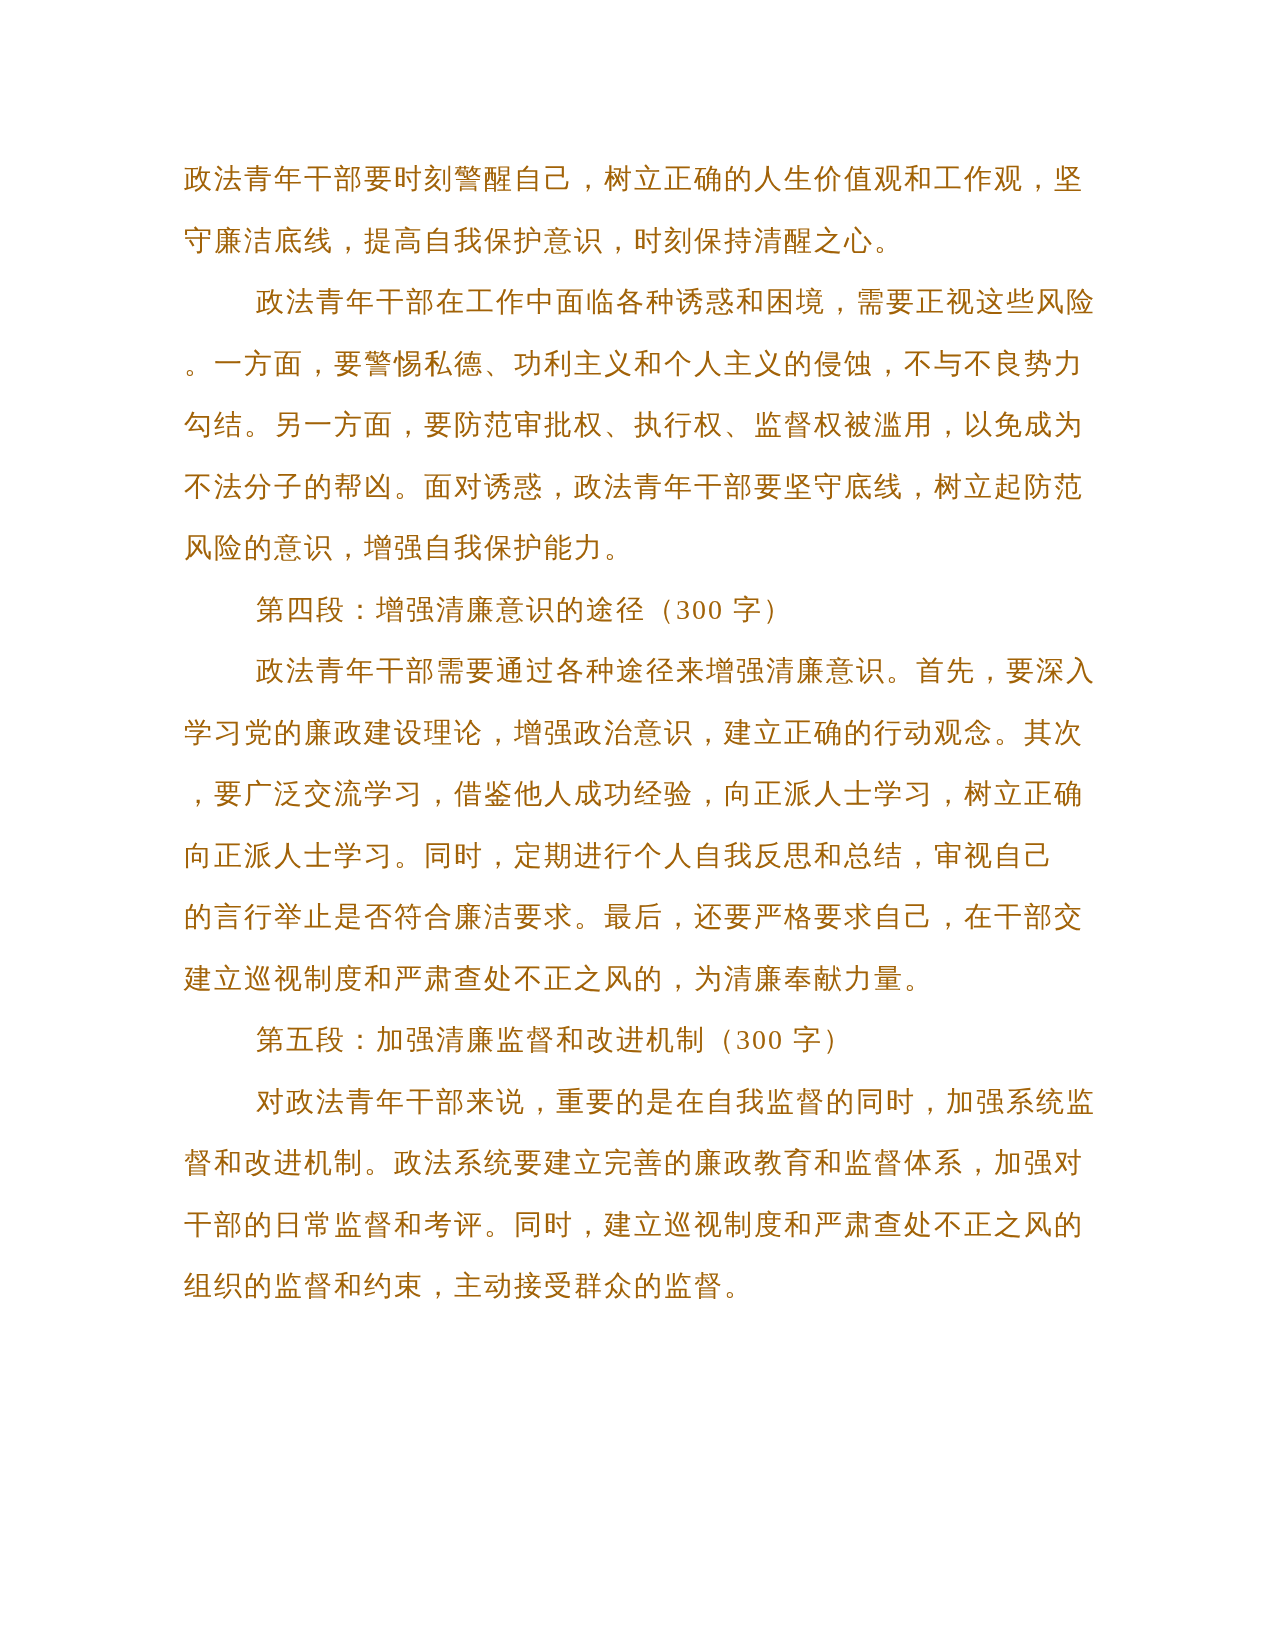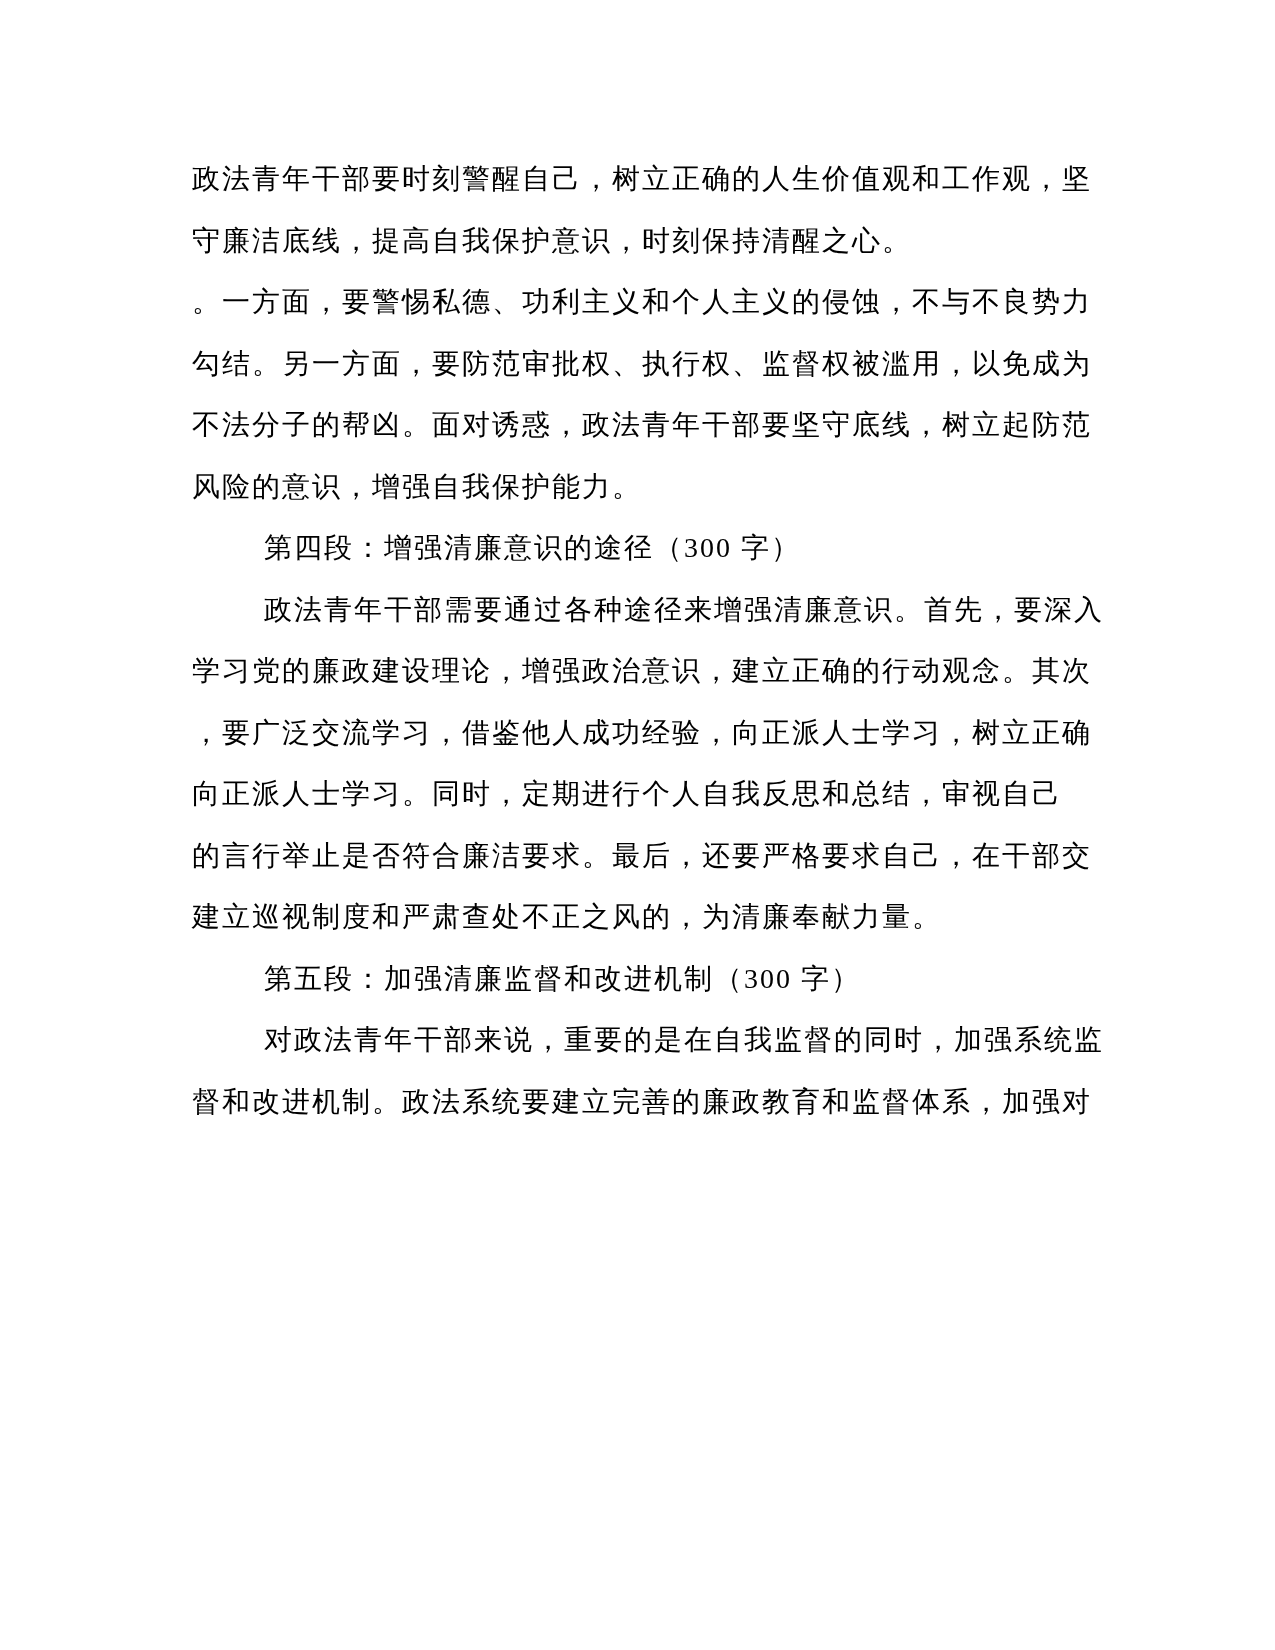--- a/index.html
+++ b/index.html
@@ -15,22 +15,21 @@
   }
   .page {
     position: relative;
     width: 1275px;
     height: 1650px;
     background: #ffffff;
     box-sizing: border-box;
     padding: 148px 185px 0 184px;
   }
   .doc-body {
-    color: #000000;
-    margin-left: 8px;
+    color: #a16207;
   }
   .line {
     display: block;
     height: 61.5px;
     line-height: 61.5px;
     font-size: 28px;
     letter-spacing: 2px;
     white-space: nowrap;
     font-weight: 400;
   }
@@ -38,28 +37,31 @@
     padding-left: 72px;
   }
 </style>
 </head>
 <body>
 
 <div class="page">
   <div class="doc-body">
     <div class="line">政法青年干部要时刻警醒自己，树立正确的人生价值观和工作观，坚</div>
     <div class="line">守廉洁底线，提高自我保护意识，时刻保持清醒之心。</div>
+    <div class="line indent">政法青年干部在工作中面临各种诱惑和困境，需要正视这些风险</div>
     <div class="line">。一方面，要警惕私德、功利主义和个人主义的侵蚀，不与不良势力</div>
     <div class="line">勾结。另一方面，要防范审批权、执行权、监督权被滥用，以免成为</div>
     <div class="line">不法分子的帮凶。面对诱惑，政法青年干部要坚守底线，树立起防范</div>
     <div class="line">风险的意识，增强自我保护能力。</div>
     <div class="line indent">第四段：增强清廉意识的途径（300 字）</div>
     <div class="line indent">政法青年干部需要通过各种途径来增强清廉意识。首先，要深入</div>
     <div class="line">学习党的廉政建设理论，增强政治意识，建立正确的行动观念。其次</div>
     <div class="line">，要广泛交流学习，借鉴他人成功经验，向正派人士学习，树立正确</div>
     <div class="line">向正派人士学习。同时，定期进行个人自我反思和总结，审视自己</div>
     <div class="line">的言行举止是否符合廉洁要求。最后，还要严格要求自己，在干部交</div>
     <div class="line">建立巡视制度和严肃查处不正之风的，为清廉奉献力量。</div>
     <div class="line indent">第五段：加强清廉监督和改进机制（300 字）</div>
     <div class="line indent">对政法青年干部来说，重要的是在自我监督的同时，加强系统监</div>
     <div class="line">督和改进机制。政法系统要建立完善的廉政教育和监督体系，加强对</div>
+    <div class="line">干部的日常监督和考评。同时，建立巡视制度和严肃查处不正之风的</div>
+    <div class="line">组织的监督和约束，主动接受群众的监督。</div>
   </div>
 </div>
 
 </body></html>

